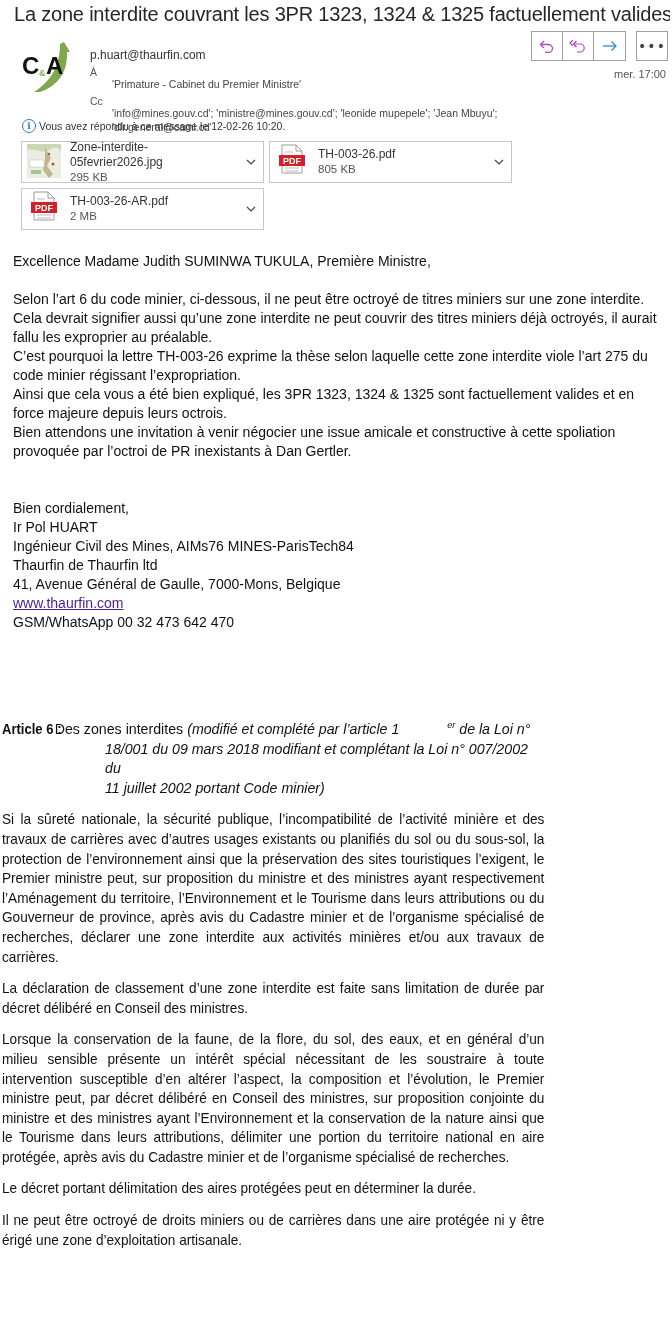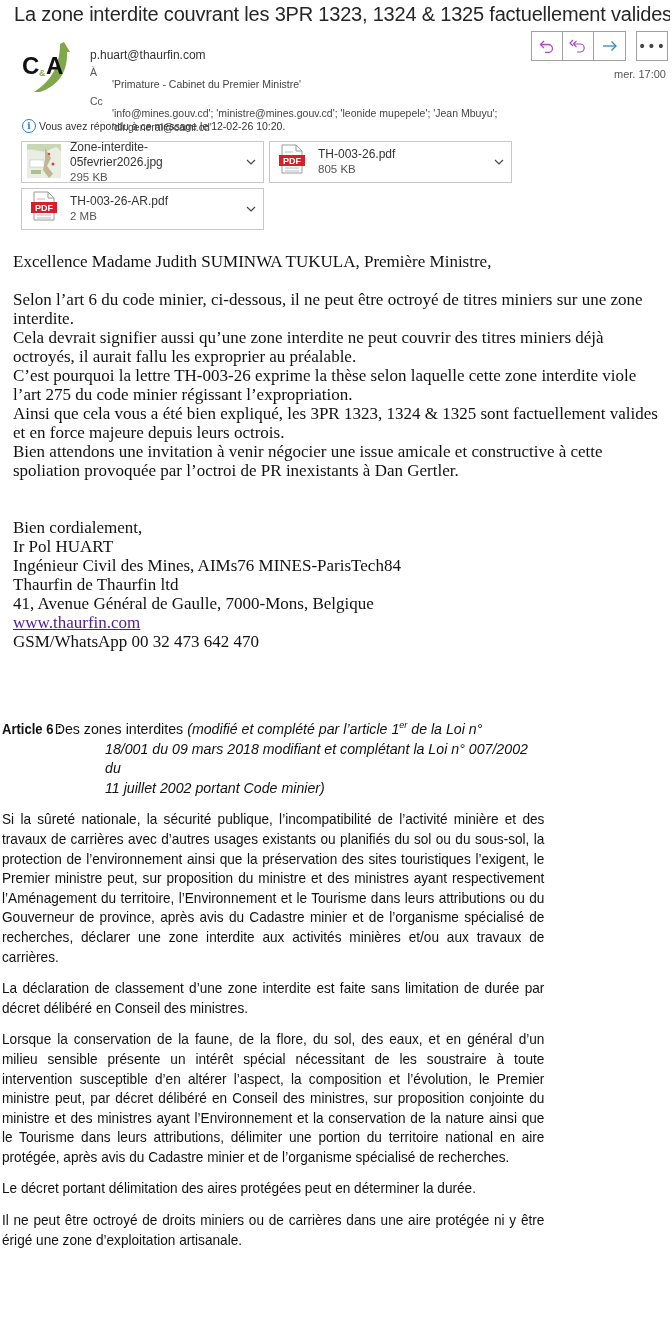--- a/index.html
+++ b/index.html
@@ -31,34 +31,34 @@
   .info-line { position: absolute; left: 22px; top: 119px; font-size: 10.5px; color: #333; display: flex; align-items: center; gap: 3px; font-family: "Liberation Sans", sans-serif; }
   .info-icon { width: 14px; height: 14px; border: 1.3px solid #2f7bc4; border-radius: 50%; display: inline-flex; align-items: center; justify-content: center; color: #2f7bc4; font-size: 9px; font-weight: bold; font-family: "DejaVu Serif", serif; }
 
   .attachment { position: absolute; height: 42px; border: 1px solid #c8c8c8; background: #fff; display: flex; align-items: center; cursor: pointer; }
   .att-thumb { width: 36px; height: 36px; margin-left: 4px; margin-right: 8px; display: flex; align-items: flex-start; justify-content: center; }
   .att-text { flex: 1; line-height: 15px; font-family: "Liberation Sans", sans-serif; }
   .att-name { font-size: 12px; color: #333; }
   .att-size { font-size: 11.5px; color: #555; }
   .att-chev { width: 24px; display: flex; align-items: center; justify-content: center; }
 
-  .body-text { position: absolute; left: 13px; top: 252px; width: 655px; font-family: Liberation Serif, serif; font-size: 17px; line-height: 19px; color: #111; }
+  .body-text { position: absolute; left: 13px; top: 252px; width: 655px; font-family: Liberation Sans, sans-serif; font-size: 14px; line-height: 19px; color: #111; }
   .body-text p { margin: 0; }
   .blank { height: 19px; }
   .link { color: #4c1d95; text-decoration: underline; cursor: pointer; }
 
   .article { position: absolute; left: 2px; top: 720px; width: 542px; font-family: "Liberation Sans", sans-serif; font-size: 14.2px; line-height: 19.6px; color: #111; }
   .art-head { display: flex; }
   .art-head-label { font-weight: bold; white-space: nowrap; transform: scaleX(0.92); transform-origin: left; margin-right: -12px; }
   .art-head-rest { flex: 1; }
   .art-head-rest b { font-weight: normal; }
   .art-head-rest i { font-style: italic; }
   .art-indent { padding-left: 103px; font-style: italic; }
   .art-para { text-align: justify; margin-top: 12px; transform: scaleX(0.96); transform-origin: left; width: 565px; }
-  sup { font-size: 9px; vertical-align: super; line-height: 0; }
+  sup { font-size: 9px; vertical-align: super; line-height: 0; margin-left: 48px; }
 </style>
 </head>
 <body>
 
 <div class="subject">La zone interdite couvrant les 3PR 1323, 1324 &amp; 1325 factuellement valides ...</div>
 
 <div class="logo">
   <svg width="58" height="50" viewBox="0 0 58 50">
     <path d="M14 50 C 30 40, 40 25, 40 2 L 44 0 L 50 10 L 47 10 C 48 30, 38 44, 20 50 Z" fill="#7fa84a"></path>
     <text x="2" y="32" font-family="Liberation Sans, sans-serif" font-weight="bold" font-size="24" fill="#111">C</text>

